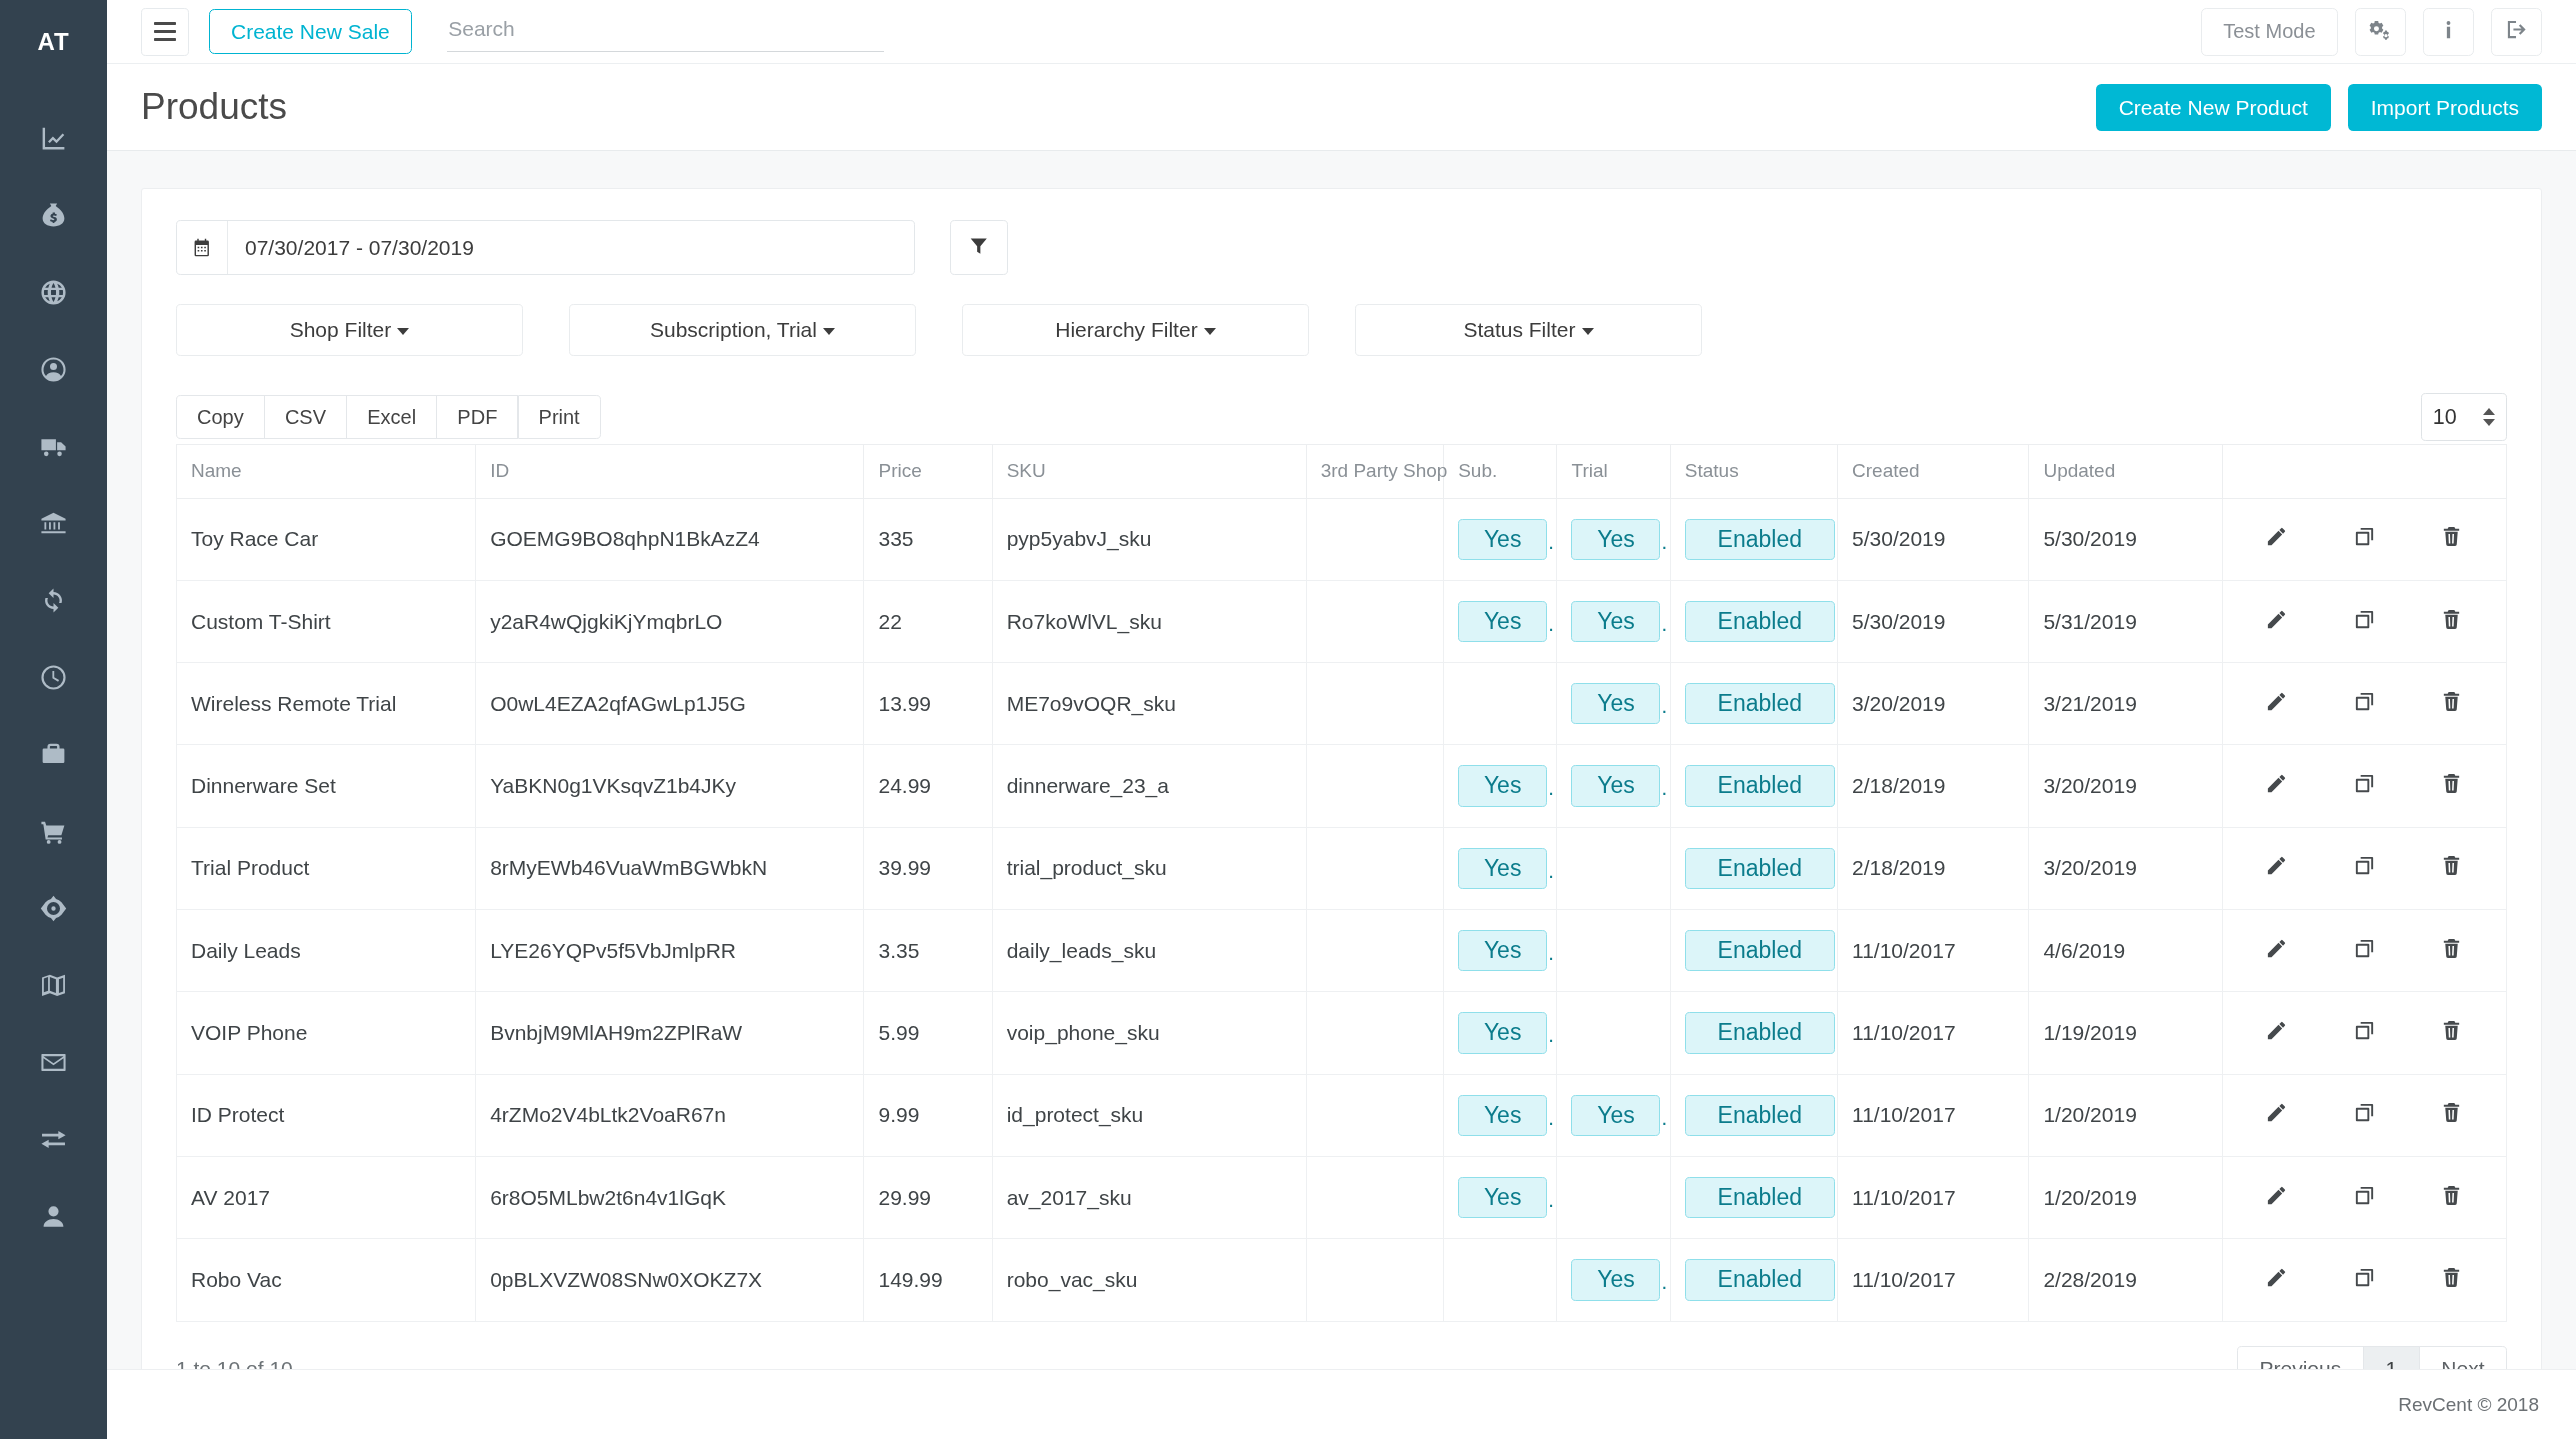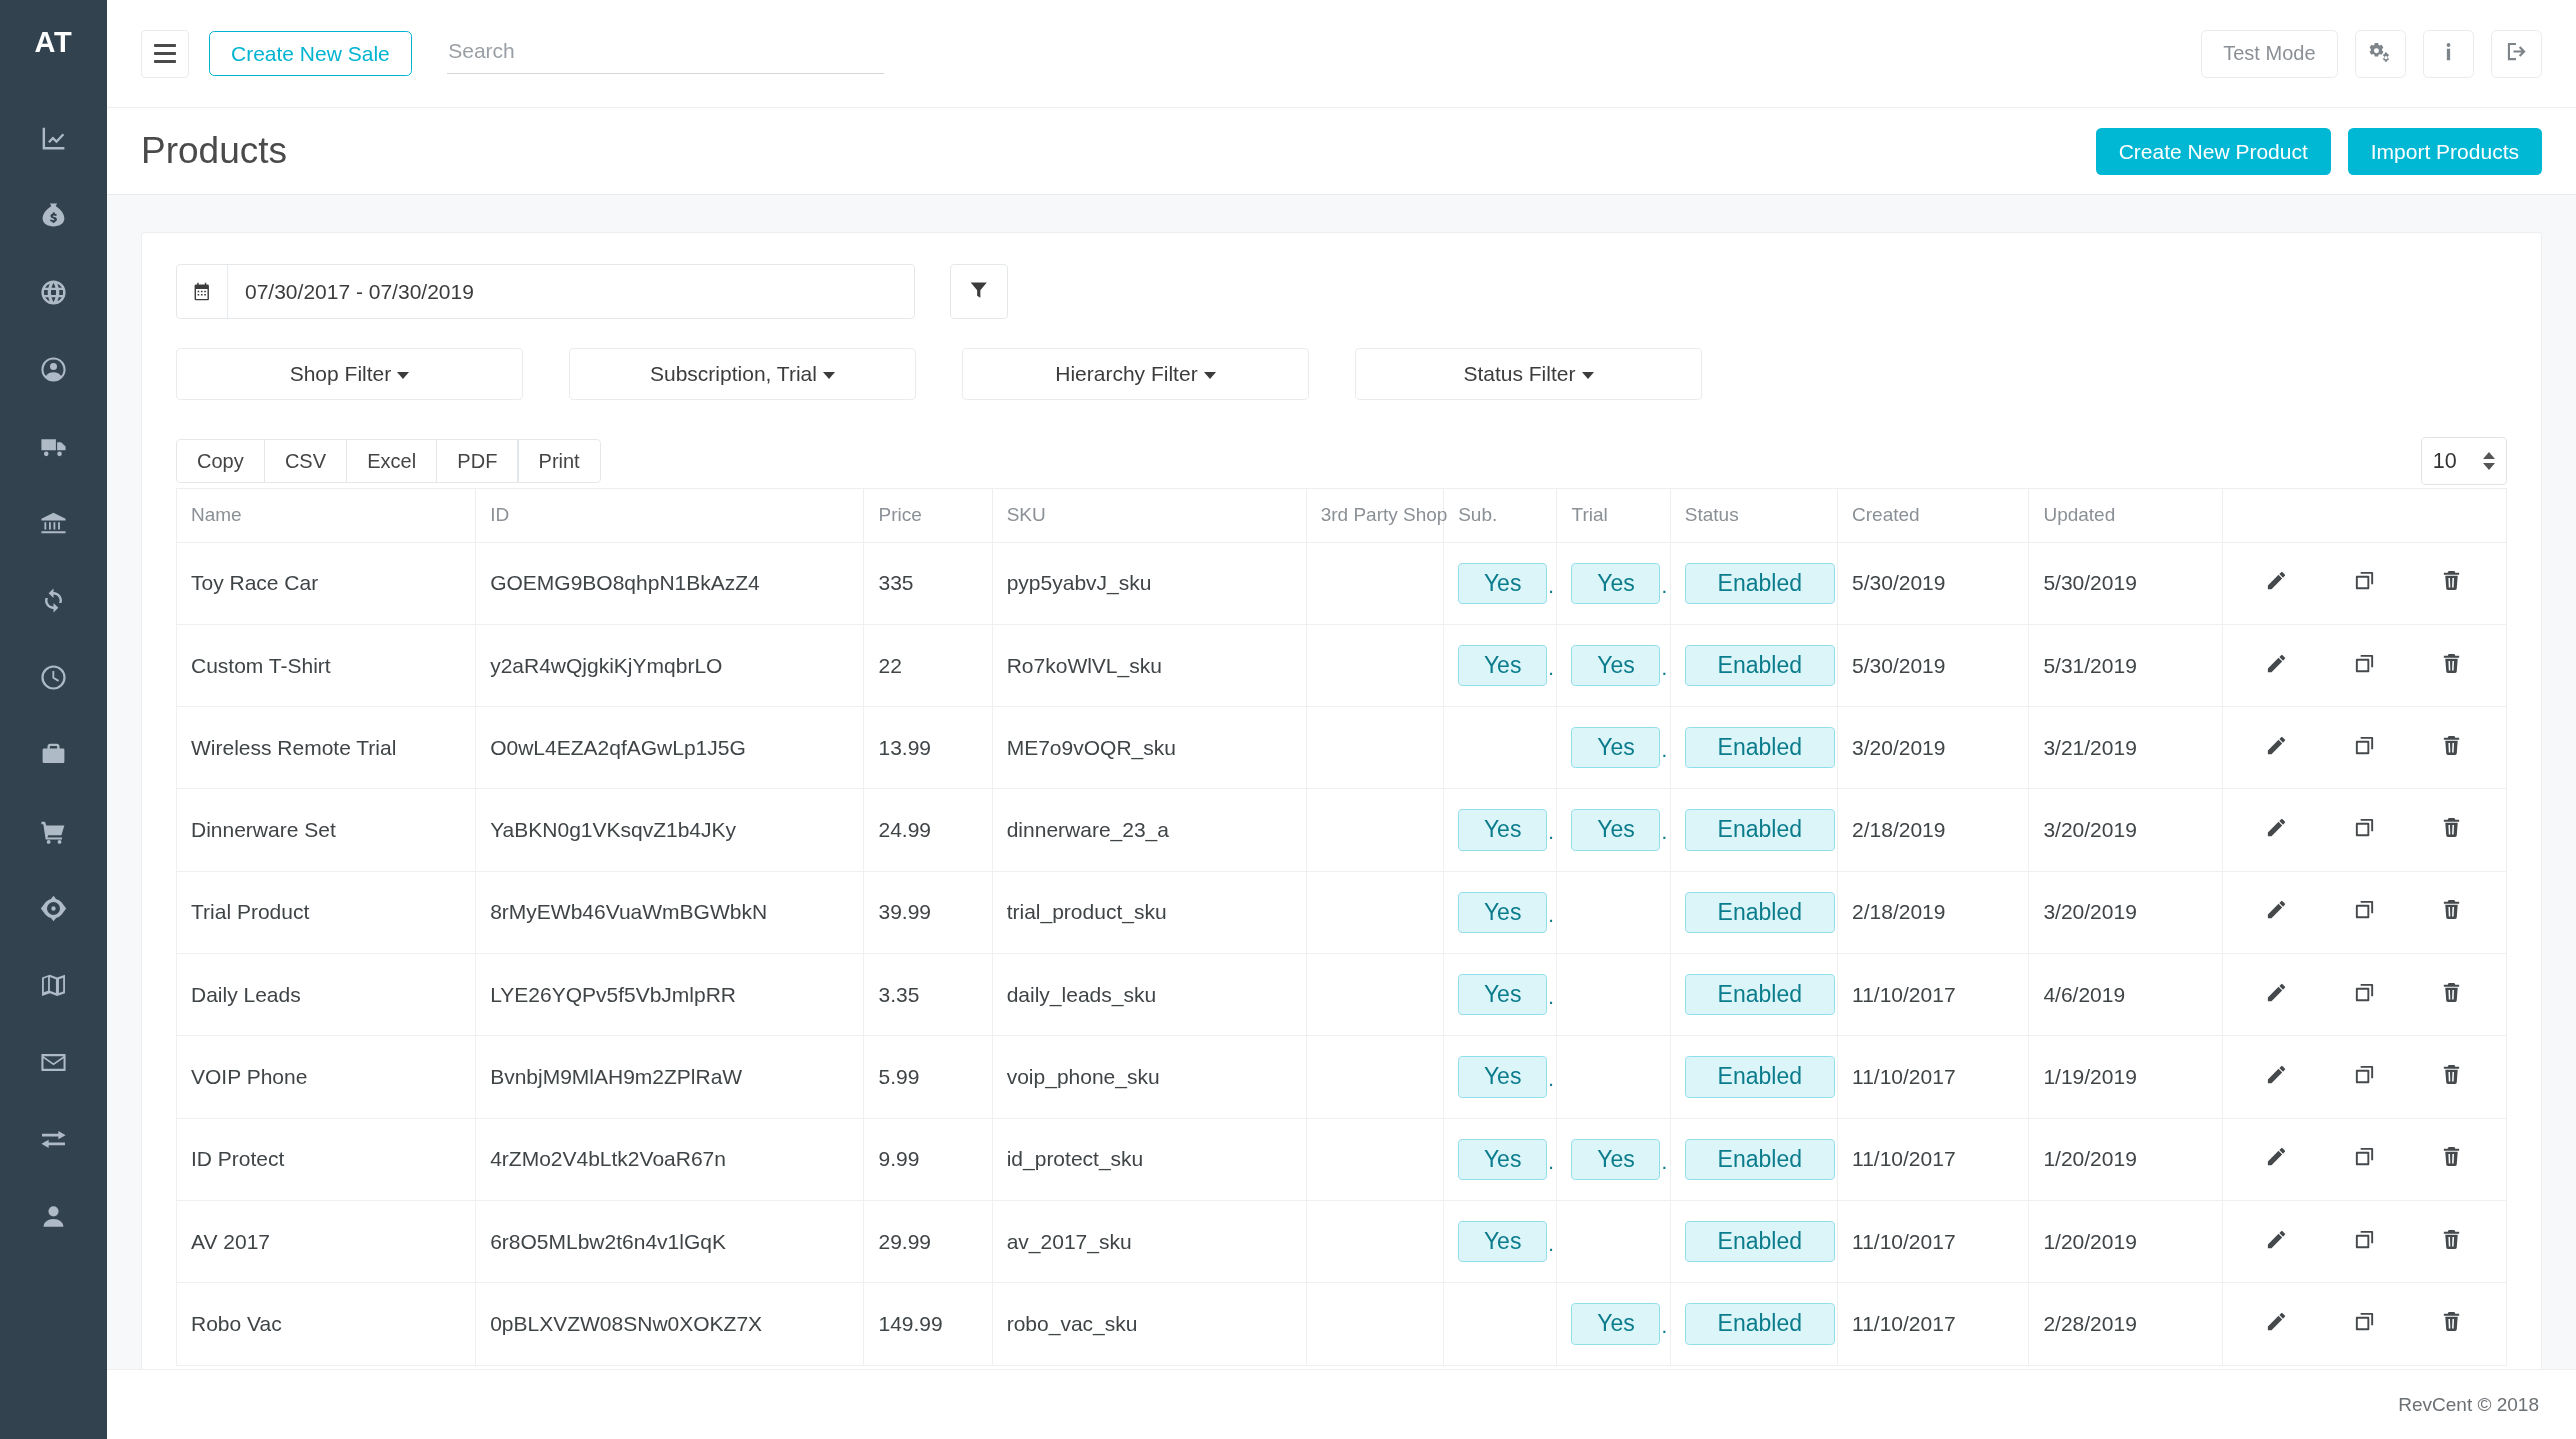--- a/index.html
+++ b/index.html
@@ -13,36 +13,36 @@
 
   
   .sidebar {
     width: 107px; min-width: 107px;
     background: #33424f;
     display: flex; flex-direction: column; align-items: center;
   }
   .brand {
     height: 84px; width: 100%;
     display: flex; align-items: center; justify-content: center;
-    color: #ffffff; font-size: 29px; font-weight: bold; letter-spacing: 0.8px;
+    color: #ffffff; font-size: 24px; font-weight: bold; letter-spacing: 0.8px;
   }
   .nav { display: flex; flex-direction: column; align-items: center; width: 100%; padding-top: 17px; }
   .nav-item {
     width: 100%; height: 77px;
     display: flex; align-items: center; justify-content: center;
     cursor: pointer;
   }
   .nav-item svg { width: 29px; height: 29px; fill: #aebbc6; }
 
   
   .main { flex: 1; display: flex; flex-direction: column; background: #ffffff; min-width: 0; }
 
   
   .topbar {
-    height: 108px; background: #ffffff;
+    height: 64px; background: #ffffff;
     display: flex; align-items: center;
     padding: 0 34px 0 34px;
     border-bottom: 0.8px solid #eceff1;
   }
   .hamburger {
     width: 48px; height: 48px; border: 0.8px solid #e6eaed; border-radius: 4.6px;
     background: #fff; display: flex; flex-direction: column; align-items: center;
     justify-content: center; gap: 4.6px; cursor: pointer;
   }
   .hamburger span { display: block; width: 21.5px; height: 3.1px; background: #4a4a4a; border-radius: 0.8px; }

